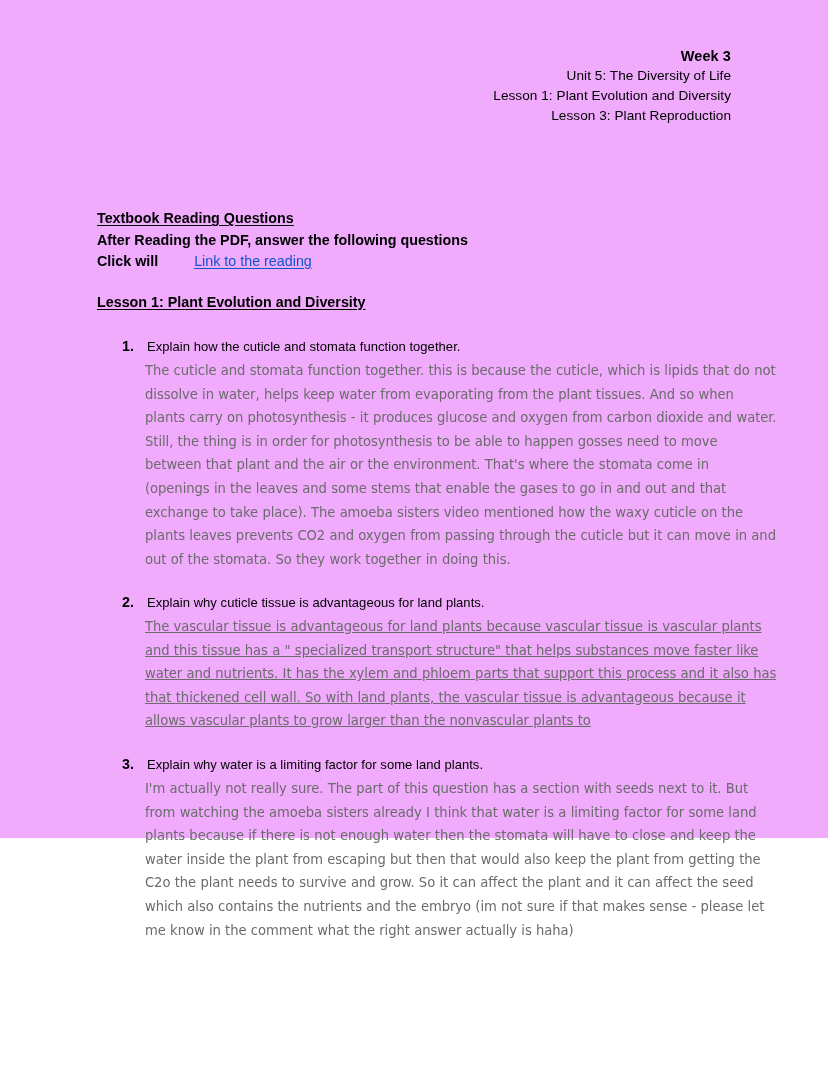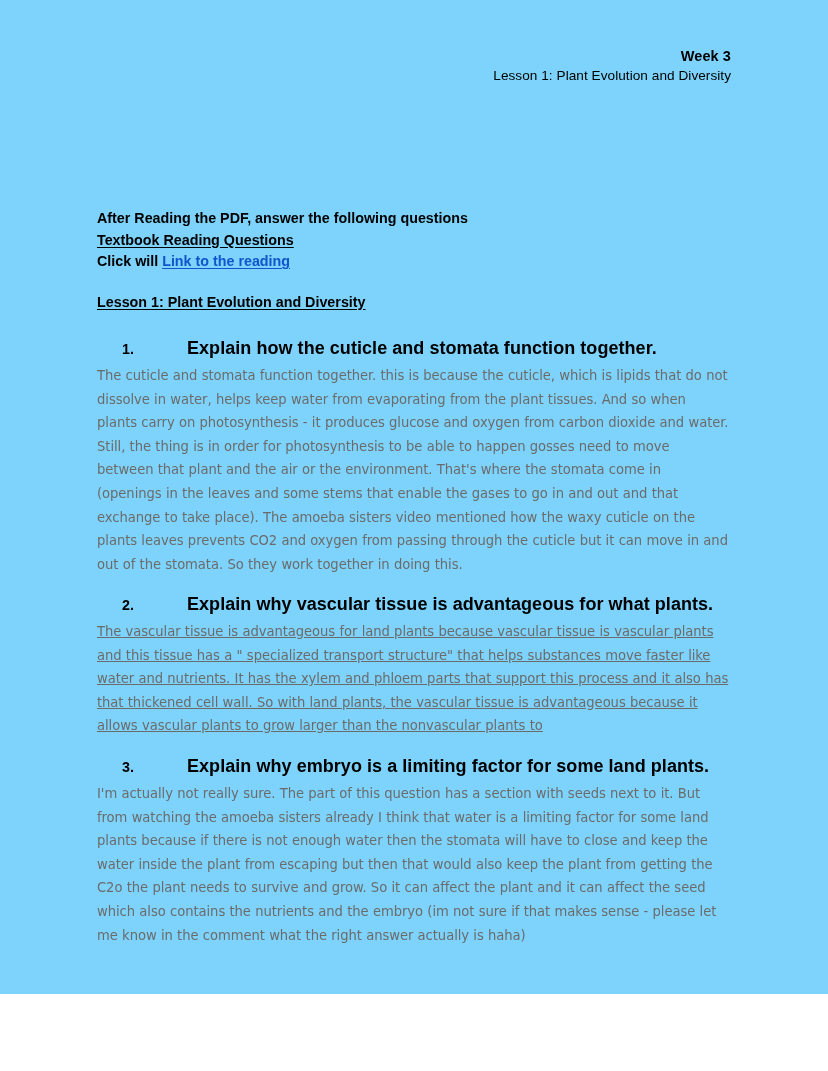--- a/index.html
+++ b/index.html
@@ -13,22 +13,22 @@
     position: relative;
     overflow: hidden;
     font-family: "Liberation Sans", sans-serif;
   }
 
   .page {
     position: absolute;
     left: 0;
     top: 0;
     width: 828px;
-    height: 994px;
-    background: #7dd3fc;
+    height: 838px;
+    background: #f0abfc;
     box-sizing: border-box;
     padding: 0;
   }
 
   
   .doc-header {
     position: absolute;
     left: 97px;
     top: 46px;
     width: 634px;
@@ -65,24 +65,25 @@
     color: #000000;
     line-height: 21.5px;
     white-space: nowrap;
   }
   .u {
     text-decoration: underline;
     text-underline-offset: 2px;
   }
   .link {
     color: #1155cc;
-    font-weight: bold;
+    font-weight: normal;
     text-decoration: underline;
     text-underline-offset: 2px;
     cursor: pointer;
+    margin-left: 32px;
   }
 
   
   .lesson-heading {
     position: absolute;
     left: 97px;
     top: 294px;
     font-family: "Liberation Sans", sans-serif;
     font-weight: bold;
     font-size: 14.3px;
@@ -107,84 +108,86 @@
   .q-num {
     font-family: "Liberation Sans", sans-serif;
     font-weight: bold;
     font-size: 14.3px;
     color: #000000;
     width: 25px;
     flex: none;
   }
   .q-text {
     font-family: "Liberation Sans", sans-serif;
-    font-weight: bold;
-    font-size: 18px;
+    font-weight: normal;
+    font-size: 13px;
     color: #000000;
     letter-spacing: 0.05px;
-    margin-left: 40px;
   }
   .answer {
     font-family: "DejaVu Sans Condensed", "DejaVu Sans", sans-serif;
     font-size: 14.6px;
     color: #6b6b6b;
     line-height: 23.6px;
     font-stretch: condensed;
     text-align: left;
     letter-spacing: -0.05px;
     word-spacing: 0.2px;
+    margin-left: 48px;
   }
 
   #qa1 { top: 338px; }
   #qa2 { top: 594px; }
   #qa3 { top: 756px; }
 
   #qa1 .answer { width: 632px; }
   #qa2 .answer { width: 634px; text-decoration: underline; }
   #qa3 .answer { width: 628px; }
 </style>
 </head>
 <body>
 
 <div class="page">
 
   <div class="doc-header">
     <div class="title">Week 3</div>
+    <div class="subline">Unit 5: The Diversity of Life</div>
     <div class="subline">Lesson 1: Plant Evolution and Diversity</div>
+    <div class="subline">Lesson 3: Plant Reproduction</div>
   </div>
 
   <div class="intro">
-    <div class="line">After Reading the PDF, answer the following questions</div>
     <div class="line">
       <span class="u">Textbook Reading Questions</span>
     </div>
+    <div class="line">After Reading the PDF, answer the following questions</div>
     <div class="line">
       <span>Click will </span><span class="link">Link to the reading</span>
     </div>
   </div>
 
   <div class="lesson-heading">Lesson 1: Plant Evolution and Diversity</div>
 
   <div class="qa" id="qa1">
     <div class="q-row">
       <span class="q-num">1.</span>
       <span class="q-text">Explain how the cuticle and stomata function together.</span>
     </div>
     <div class="answer">The cuticle and stomata function together. this is because the cuticle, which is lipids that do not dissolve in water, helps keep water from evaporating from the plant tissues. And so when plants carry on photosynthesis -  it produces glucose and oxygen from carbon dioxide and water. Still, the thing is in order for photosynthesis to be able to happen gosses need to move between that plant and the air or the environment. That's where the stomata come in (openings in the leaves and some stems that enable the gases to go in and out and that exchange to take place).  The amoeba sisters video mentioned how the waxy cuticle on the plants leaves prevents CO2 and oxygen from passing through the cuticle but it can move in and out of the stomata. So they work together in doing this.</div>
   </div>
 
   <div class="qa" id="qa2">
     <div class="q-row">
       <span class="q-num">2.</span>
-      <span class="q-text">Explain why vascular tissue is advantageous for what plants.</span>
+      <span class="q-text">Explain why cuticle tissue is advantageous for land plants.</span>
     </div>
     <div class="answer">The vascular tissue is advantageous for land plants because vascular tissue is vascular plants and this tissue has a " specialized transport structure" that helps substances move faster like water and nutrients. It has the xylem and phloem parts that support this process and it also has that thickened cell wall. So with land plants, the vascular tissue is advantageous because it allows vascular plants to grow larger than the nonvascular plants to</div>
   </div>
 
   <div class="qa" id="qa3">
     <div class="q-row">
       <span class="q-num">3.</span>
-      <span class="q-text">Explain why embryo is a limiting factor for some land plants.</span>
+      <span class="q-text">Explain why water is a limiting factor for some land plants.</span>
     </div>
     <div class="answer">I'm actually not really sure. The part of this question has a section with seeds next to it. But from watching the amoeba sisters already I think that water is a limiting factor for some land plants because if there is not enough water then the stomata will have to close and keep the water inside the plant from escaping but then that would also keep the plant from getting the C2o the plant needs to survive and grow. So it can affect the plant and it can affect the seed which also contains the nutrients and the embryo (im not sure if that makes sense - please let me know in the comment what the right answer actually is haha)</div>
   </div>
 
 </div>
 
 </body></html>

